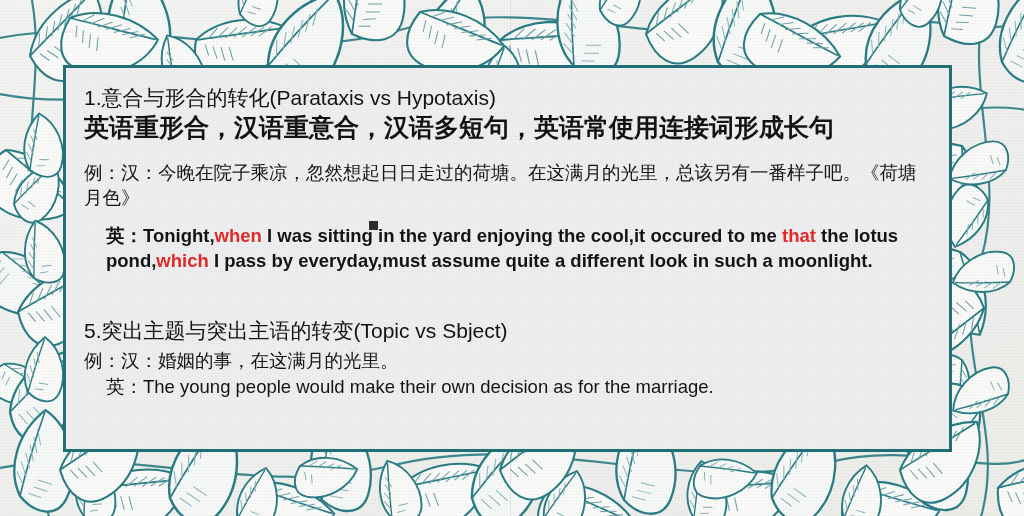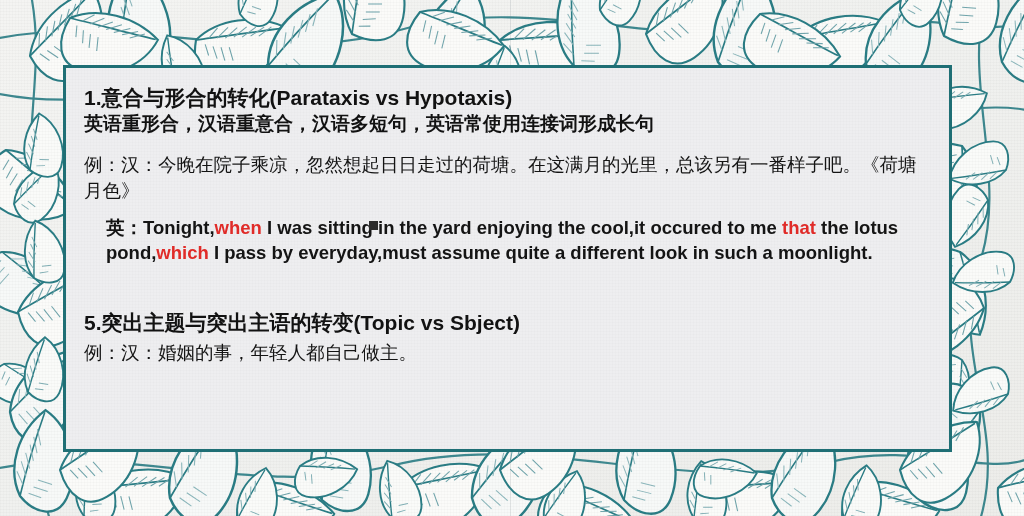--- a/index.html
+++ b/index.html
@@ -54,28 +54,28 @@
     background: #eeeef0;
     background-image:
       repeating-linear-gradient(0deg, rgba(0,0,0,0.012) 0px, rgba(0,0,0,0.012) 1px, rgba(255,255,255,0) 1px, rgba(255,255,255,0) 3px),
       repeating-linear-gradient(90deg, rgba(0,0,0,0.010) 0px, rgba(0,0,0,0.010) 1px, rgba(255,255,255,0) 1px, rgba(255,255,255,0) 3px);
     padding: 14px 20px 10px 18px;
     color: #141414;
   }
 
   .sec-heading {
     font-size: 21px;
-    font-weight: bold;
+    font-weight: normal;
     line-height: 1.30;
     letter-spacing: 0px;
     color: #121212;
     white-space: nowrap;
   }
   .sec-rule {
-    font-size: 19px;
+    font-size: 25px;
     font-weight: bold;
     line-height: 1.32;
     color: #121212;
     white-space: nowrap;
   }
   .example-line {
     font-size: 18.5px;
     font-weight: normal;
     line-height: 1.36;
     color: #141414;
@@ -272,21 +272,24 @@
 
       <div id="s1-en-example" class="example-line indent-en">
         <span>英：</span><span id="s1-en-rich"><span>Tonight,</span><span class="red">when</span><span> I was sitting in the yard enjoying the cool,it occured to me </span><span class="red">that</span><span> the lotus pond,</span><span class="red">which</span><span> I pass by everyday,must assume quite a different look in such a moonlight.</span></span>
       </div>
     </div>
 
     <div id="section-2">
       <div class="sec-heading">5.突出主题与突出主语的转变(Topic vs Sbject)</div>
 
       <div id="s2-cn-example" class="example-line">
-        <span>例：汉：</span><span>婚姻的事，年轻人都自己做主。</span>
-      </div>
-
+        <span>例：汉：</span><span>婚姻的事，在这满月的光里。</span>
+      </div>
+
+      <div id="s2-en-example" class="example-line indent-en">
+        <span>英：</span><span>The young people would make their own decision as for the marriage.</span>
+      </div>
     </div>
 
   </div>
 
   <div id="cursor-artifact"></div>
 </div>
 
 </body></html>

